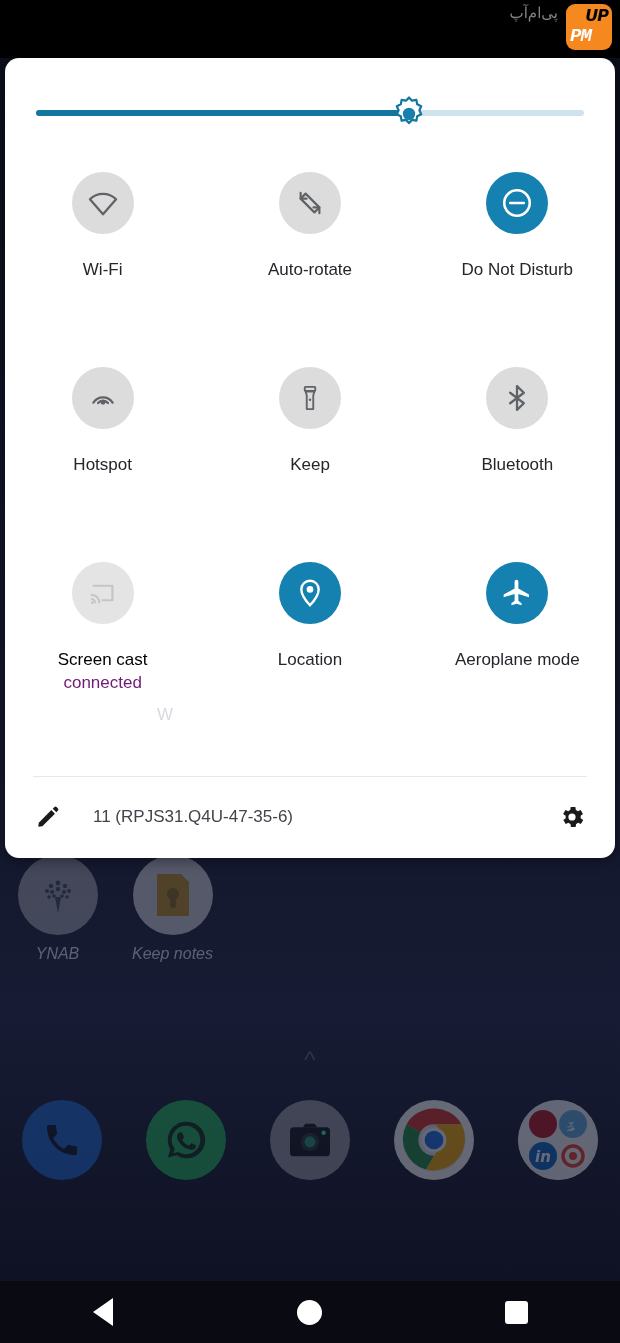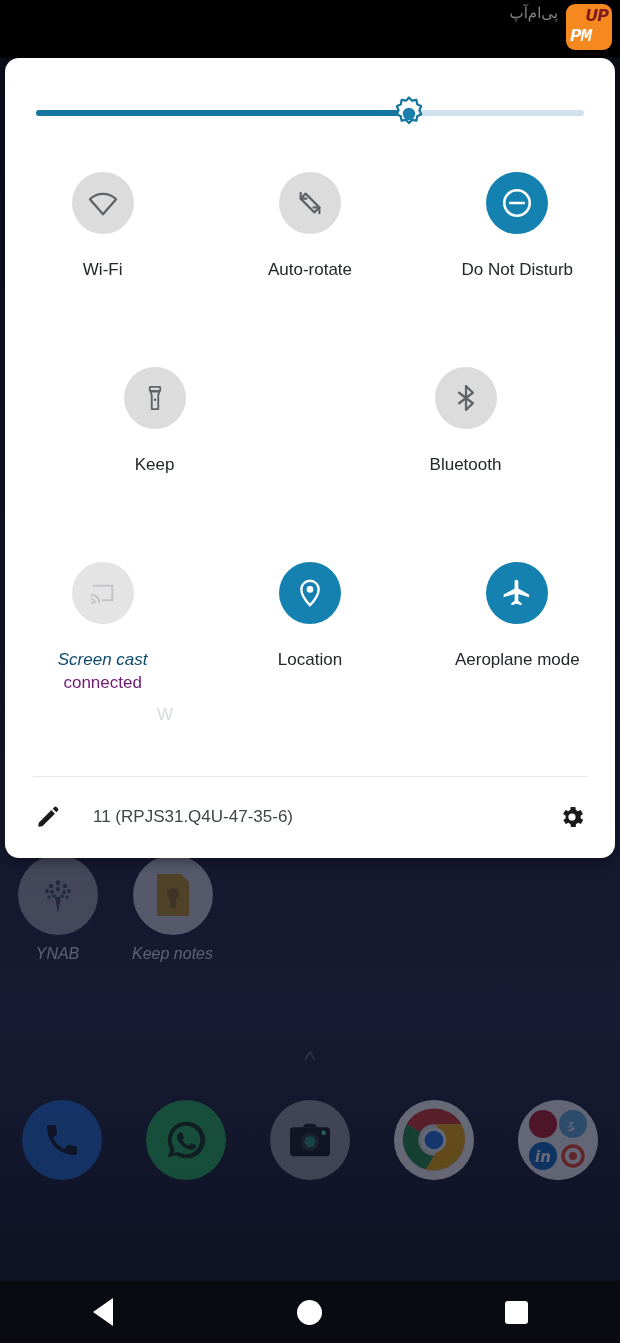--- a/index.html
+++ b/index.html
@@ -34,21 +34,21 @@
   .brand-logo {
     width:46px; height:46px; border-radius:9px; background:#F5881F;
     position:relative; overflow:hidden;
   }
   .brand-logo .pm {
     position:absolute; left:4px; bottom:3px; color:#fff;
     font-size:19px; font-weight:bold; font-style:italic;
     font-family:Liberation Mono, monospace; letter-spacing:-1px;
   }
   .brand-logo .up {
-    position:absolute; right:4px; top:2px; color:#7f1d1d;
+    position:absolute; right:4px; top:2px; color:#000000;
     font-size:16px; font-weight:bold; font-style:italic;
     font-family:"DejaVu Sans", sans-serif; letter-spacing:-1px;
   }
 
   
   .home-row { position:absolute; left:0; width:620px; display:flex; }
   .home-row.r1 { top:855px; }
   .app-cell { width:115px; display:flex; flex-direction:column; align-items:center;font-style:italic; }
   .app-icon {
     width:80px; height:80px; border-radius:50%;
@@ -125,21 +125,21 @@
     width:62px; height:62px; border-radius:50%;
     display:flex; align-items:center; justify-content:center;
     background:#dcdcdc;
   }
   .tile.on .tile-circle { background:#1581b0; }
   .tile-label {
     margin-top:24px; font-size:17px; color:#23262b; text-align:center;
     line-height:1.45; max-width:180px;
   }
   .tile.disabled .tile-circle { background:#e4e4e4; }
-  .tile.disabled .tile-label { color:#0c4a6e;font-style:italic; }
+  .tile.disabled .tile-label { color:#000000; }
   .tile-sub { font-size:17px; color:#701a75; }
   .ghost-w {
     position:absolute; color:#d8dade; font-size:17px;
   }
 
   
   .qs-footer {
     height:82px; flex:none; border-top:0;
     display:flex; align-items:center; padding:16px 28px;
     position:relative;
@@ -323,20 +323,32 @@
             <svg width="34" height="34" viewBox="0 0 24 24">
               <circle cx="12" cy="12" r="9" fill="none" stroke="#ffffff" stroke-width="1.8"></circle>
               <line x1="7.2" y1="12" x2="16.8" y2="12" stroke="#ffffff" stroke-width="1.8" stroke-linecap="round"></line>
             </svg>
           </div>
           <div class="tile-label">Do Not Disturb</div>
         </div>
       </div>
 
       <div class="tile-row">
+        <div class="tile">
+          <div class="tile-circle">
+            <svg width="32" height="32" viewBox="0 0 24 24">
+              <g fill="none" stroke="#5f6368" stroke-width="1.7" stroke-linecap="round">
+                <path d="M4.8 15.5a8.5 8.5 0 0 1 14.4 0"></path>
+                <path d="M8.3 15.8a4.8 4.8 0 0 1 7.4 0"></path>
+              </g>
+              <circle cx="12" cy="15.2" r="1.8" fill="#5f6368"></circle>
+            </svg>
+          </div>
+          <div class="tile-label">Hotspot</div>
+        </div>
 
         <div class="tile">
           <div class="tile-circle">
             <svg width="28" height="28" viewBox="0 0 24 24">
               <g fill="none" stroke="#5f6368" stroke-width="1.6" stroke-linejoin="round">
                 <rect x="7.5" y="2.5" width="9" height="3.4" rx="0.6"></rect>
                 <path d="M8.2 6.5 h7.6 l-1 3.2 v11.8 h-5.6 V9.7 z"></path>
               </g>
               <circle cx="12" cy="13.5" r="1.1" fill="#5f6368"></circle>
             </svg>

